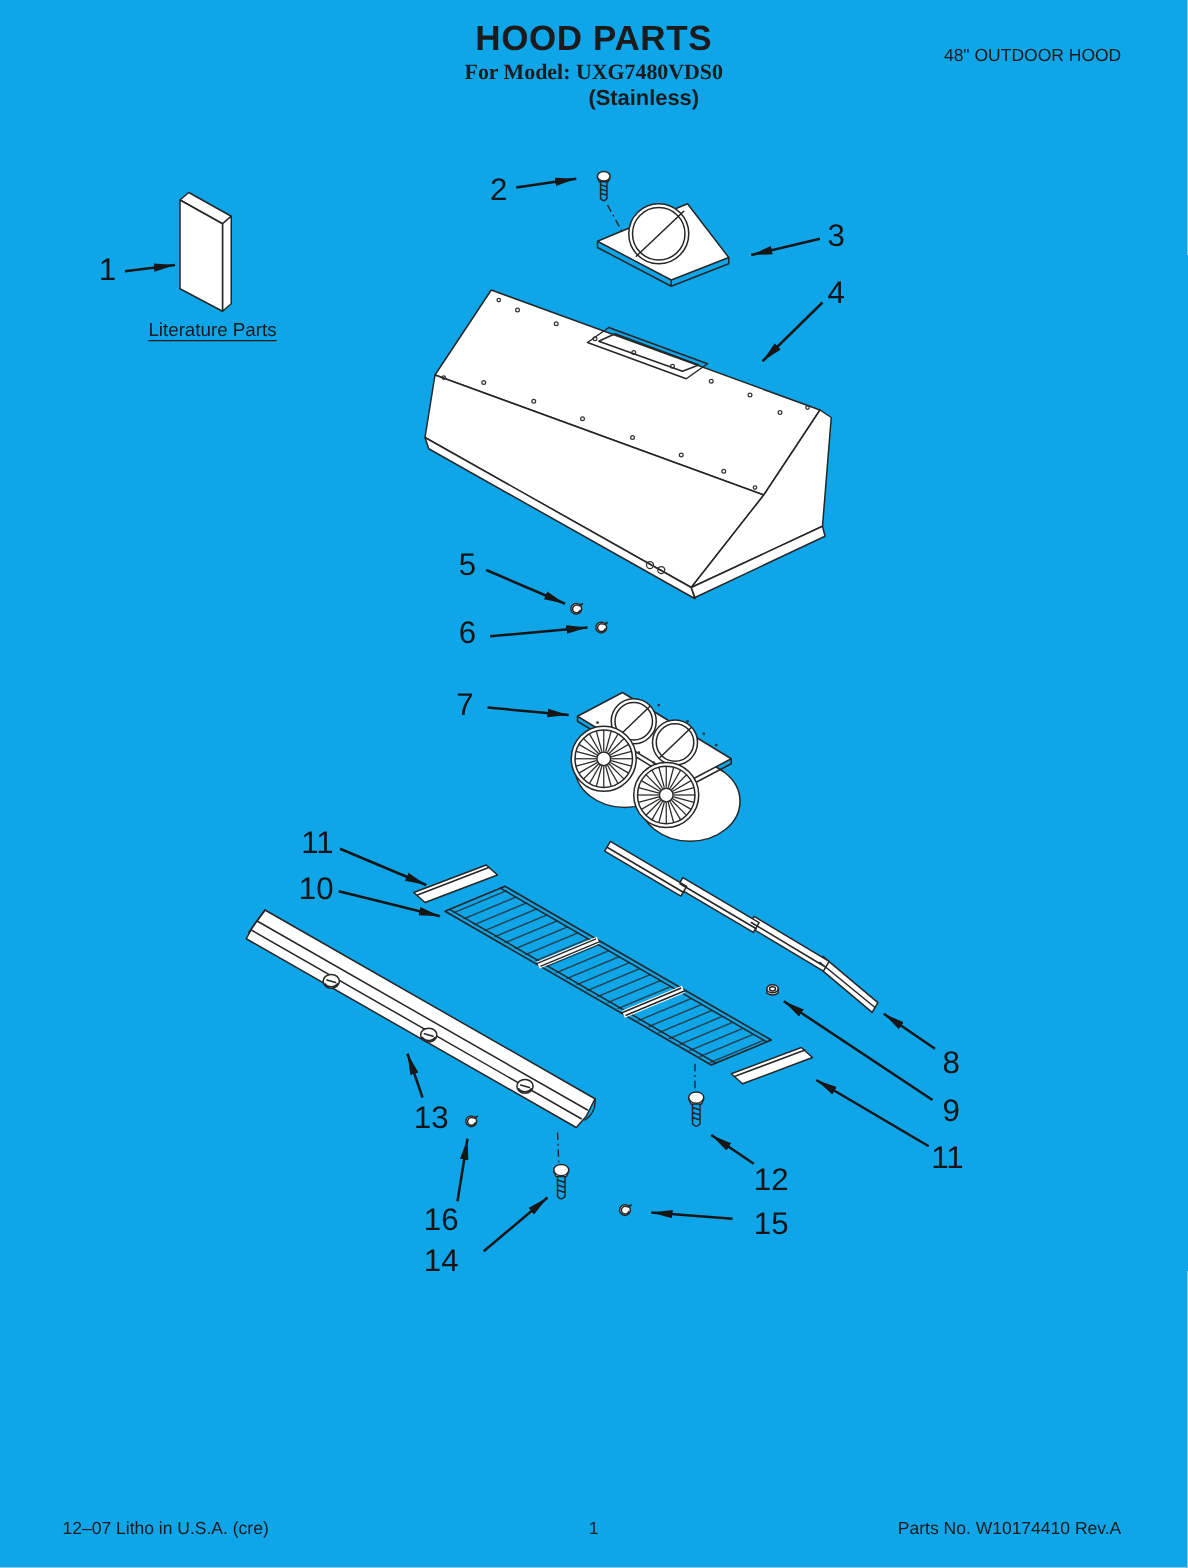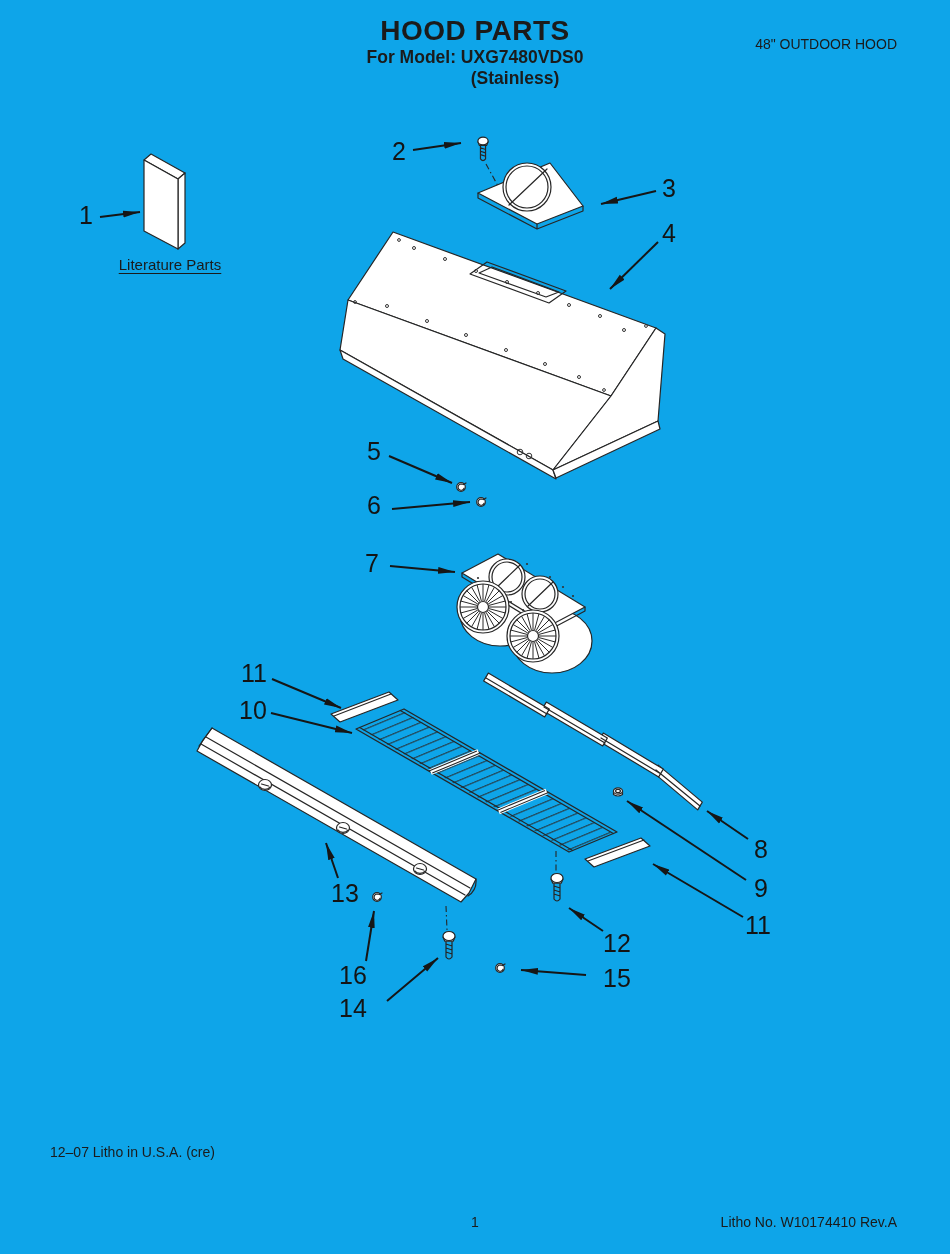--- a/index.html
+++ b/index.html
@@ -1,27 +1,27 @@
 <!DOCTYPE html>
 <html><head>
 <meta charset="utf-8">
 <style>
   html,body{margin:0;padding:0;background:#e8e8e8;}
   .page{position:relative;width:950px;height:1254px;background:#0ea5e9;overflow:hidden;
         font-family:"Liberation Sans",sans-serif;color:#1b1b1b;}
   .abs{position:absolute;}
   .hdr{top:16px;left:0;width:950px;text-align:center;line-height:1.05;}
   .hdr .t1{font-size:28px;font-weight:bold;letter-spacing:.5px;}
-  .hdr .t2{font-size:17.5px;font-weight:bold;margin-top:3px;}
+  .hdr .t2{font-size:17.5px;font-weight:bold;margin-top:3px;font-family:Liberation Serif, serif;}
   .hdr .t3{font-size:17.5px;font-weight:bold;margin-top:2px;position:relative;left:40px;}
   .prod{top:36px;right:53px;font-size:14px;}
   .litlabel{top:256px;left:110px;width:120px;text-align:center;font-size:15px;
             text-decoration:underline;text-underline-offset:3px;}
   .ordnote{top:1186px;left:0;width:950px;text-align:center;font-size:13px;font-weight:bold;letter-spacing:.5px;}
-  .litho{top:1144px;left:50px;font-size:14px;}
+  .litho{top:1214px;left:50px;font-size:14px;}
   .pageno{top:1214px;left:0;width:950px;text-align:center;font-size:14px;}
   .partno{top:1214px;right:53px;font-size:14px;}
   svg{position:absolute;top:0;left:0;}
   svg *{vector-effect:non-scaling-stroke;}
   .ln{stroke:#262626;stroke-width:1.2;fill:none;stroke-linecap:round;stroke-linejoin:round;}
   .wf{stroke:#262626;stroke-width:1.2;fill:#ffffff;stroke-linejoin:round;}
   .dot{fill:#333;stroke:none;}
   .hole{fill:none;stroke:#333;stroke-width:1;}
   .arrow{stroke:#161616;stroke-width:2;fill:none;}
   .dash{stroke:#262626;stroke-width:1.1;fill:none;stroke-dasharray:6,3,1.5,3;}
@@ -276,14 +276,14 @@
       <text class="callout" x="353" y="1017">14</text>
       <text class="callout" x="617" y="987">15</text>
       <text class="callout" x="353" y="984">16</text>
     </g>
   </svg>
 
   <div class="abs litlabel">Literature Parts</div>
 
   <div class="abs litho">12–07 Litho in U.S.A. (cre)</div>
   <div class="abs pageno">1</div>
-  <div class="abs partno">Litho No. W10174410 Rev.A</div>
+  <div class="abs partno">Parts No. W10174410 Rev.A</div>
 </div>
 
 </body></html>

